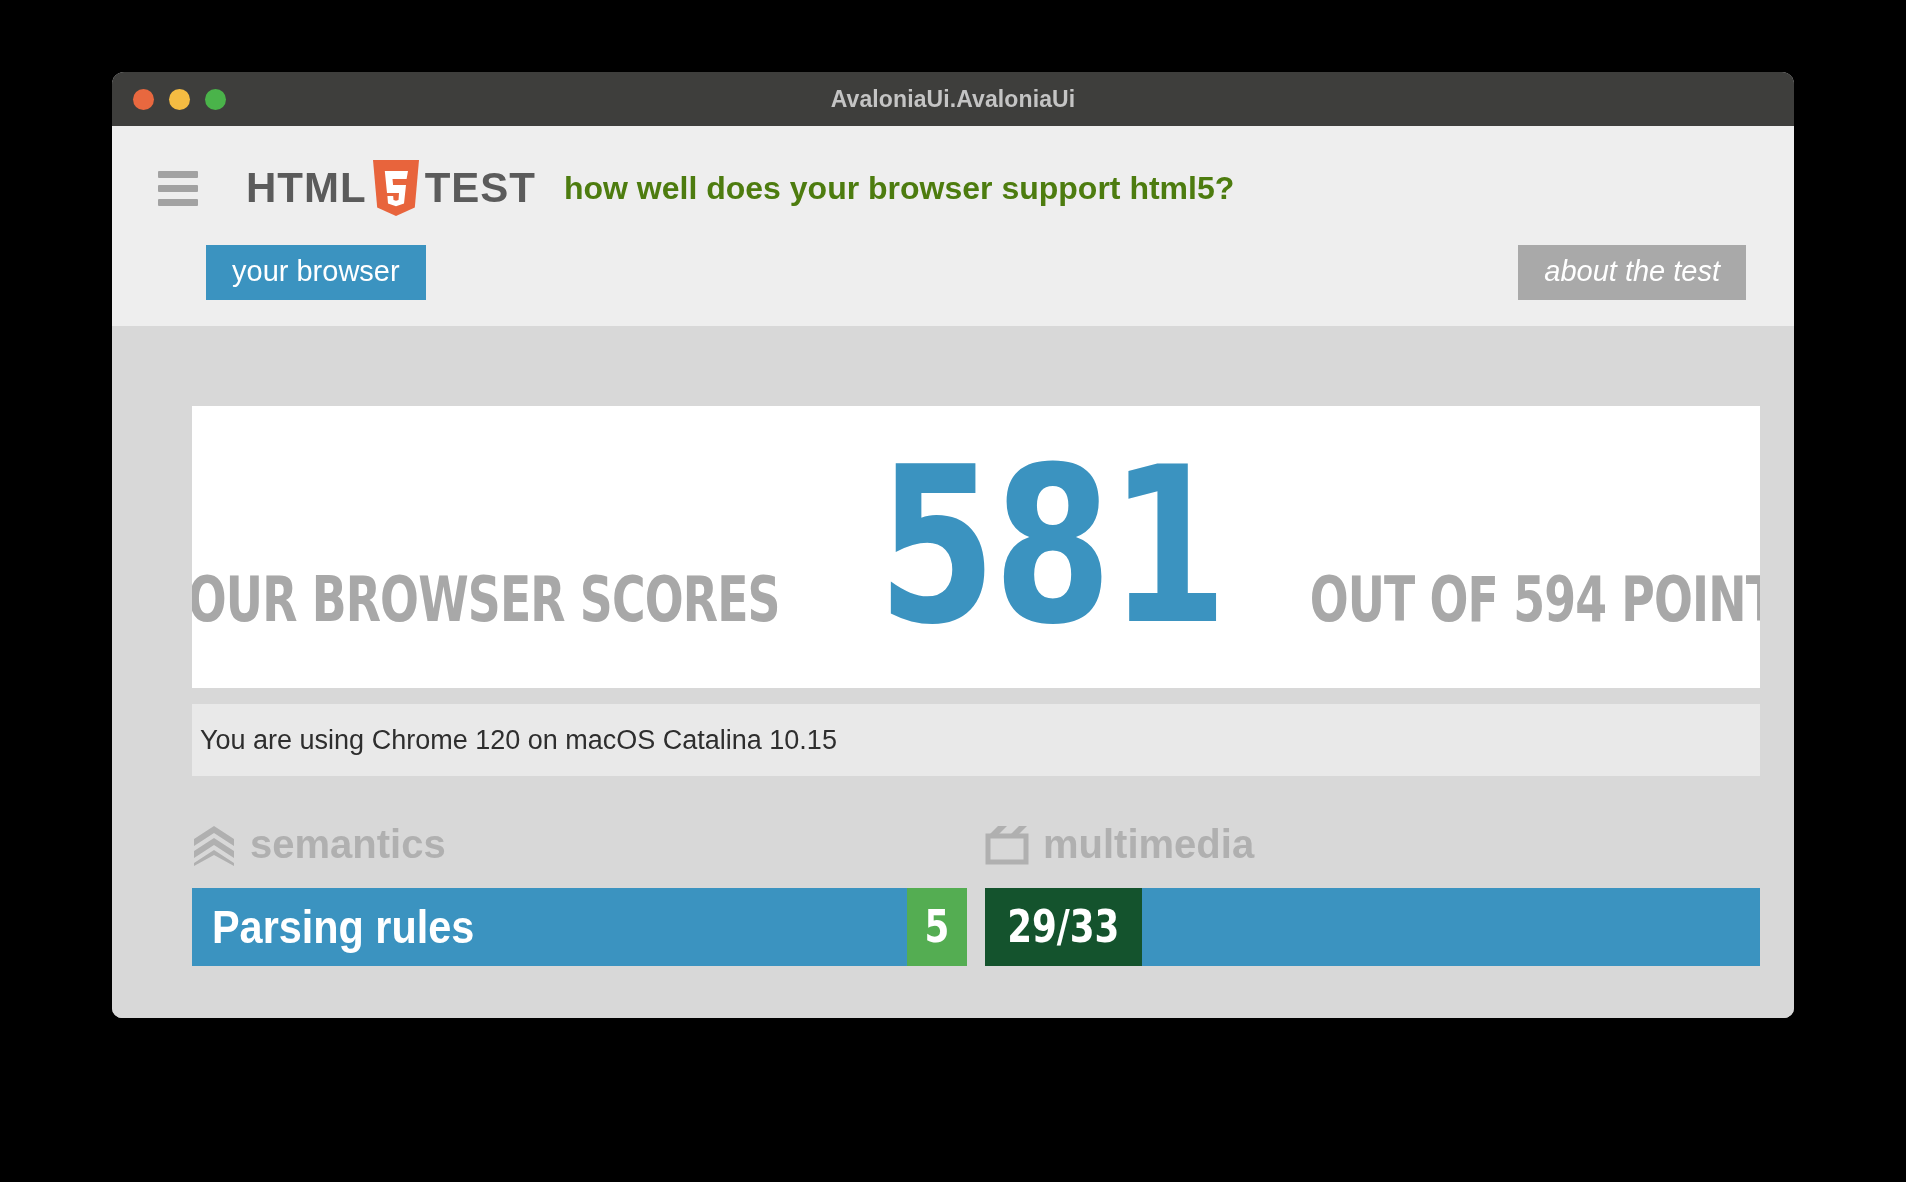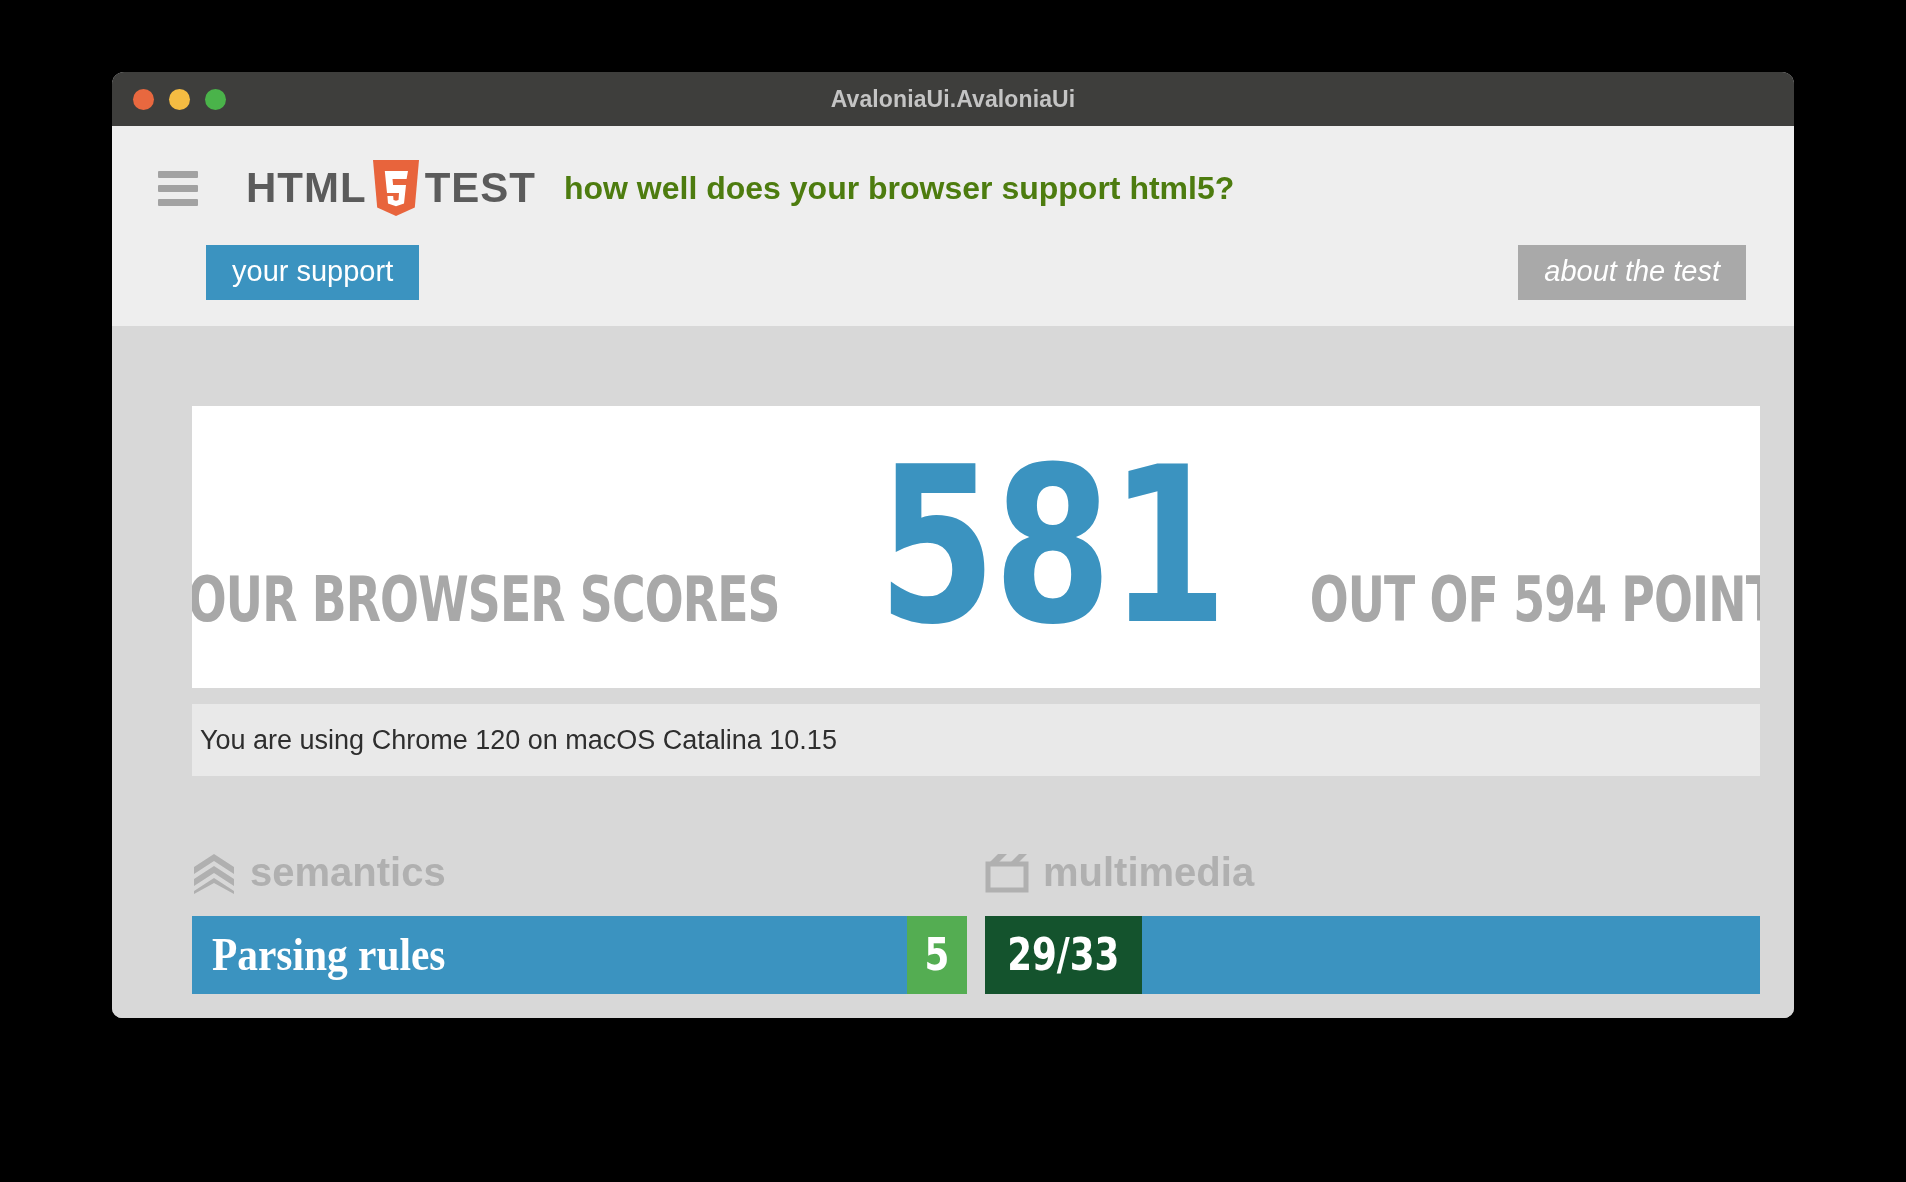--- a/index.html
+++ b/index.html
@@ -187,21 +187,21 @@
     align-items: center;
     padding-left: 8px;
     font-size: 27px;
     color: #2e2e2e;
   }
 
   
   #categories {
     display: flex;
     gap: 18px;
-    margin-top: 74px;
+    margin-top: 46px;
   }
   .category-col { flex: 1; min-width: 0; }
 
   .category-header {
     display: flex;
     align-items: center;
     gap: 14px;
     margin-bottom: 22px;
   }
   .category-icon {
@@ -222,21 +222,21 @@
     align-items: stretch;
     height: 78px;
     background: #3b93c0;
   }
   .result-name {
     flex: 1;
     display: flex;
     align-items: center;
     padding-left: 20px;
     color: #ffffff;
-    font-family: Liberation Serif, serif;
+    font-family: Liberation Sans, sans-serif;
     font-weight: bold;
     font-size: 46px;
     line-height: 1;
     transform-origin: left center;
     overflow: hidden;
     white-space: nowrap;
   }
   .result-name span { display: inline-block; transform: scaleX(0.9); transform-origin: left center; }
   .result-score {
     display: flex;
@@ -284,21 +284,21 @@
             <path d="M11 11 H35 L33.6 19 H19.5 L20.1 25 H33 L31 43.5 L23 46.2 L15 43.5 L14.4 36 H20.2 L20.5 40 L23 40.8 L25.5 40 L26 33 H14 L11.8 11 Z" fill="#ffffff"></path>
           </svg>
         </span>
         <span class="logo-word">TEST</span>
       </div>
 
       <div id="tagline">how well does your browser support html5?</div>
     </div>
 
     <div id="nav-row">
-      <button class="nav-btn active">your support</button>
+      <button class="nav-btn active">your browser</button>
       <button class="nav-btn inactive">about the test</button>
     </div>
   </div>
 
   <div id="content">
 
     <div id="score-card">
       <div class="score-line">
         <span class="score-label">YOUR BROWSER SCORES</span>
         <span id="score-value">581</span>

